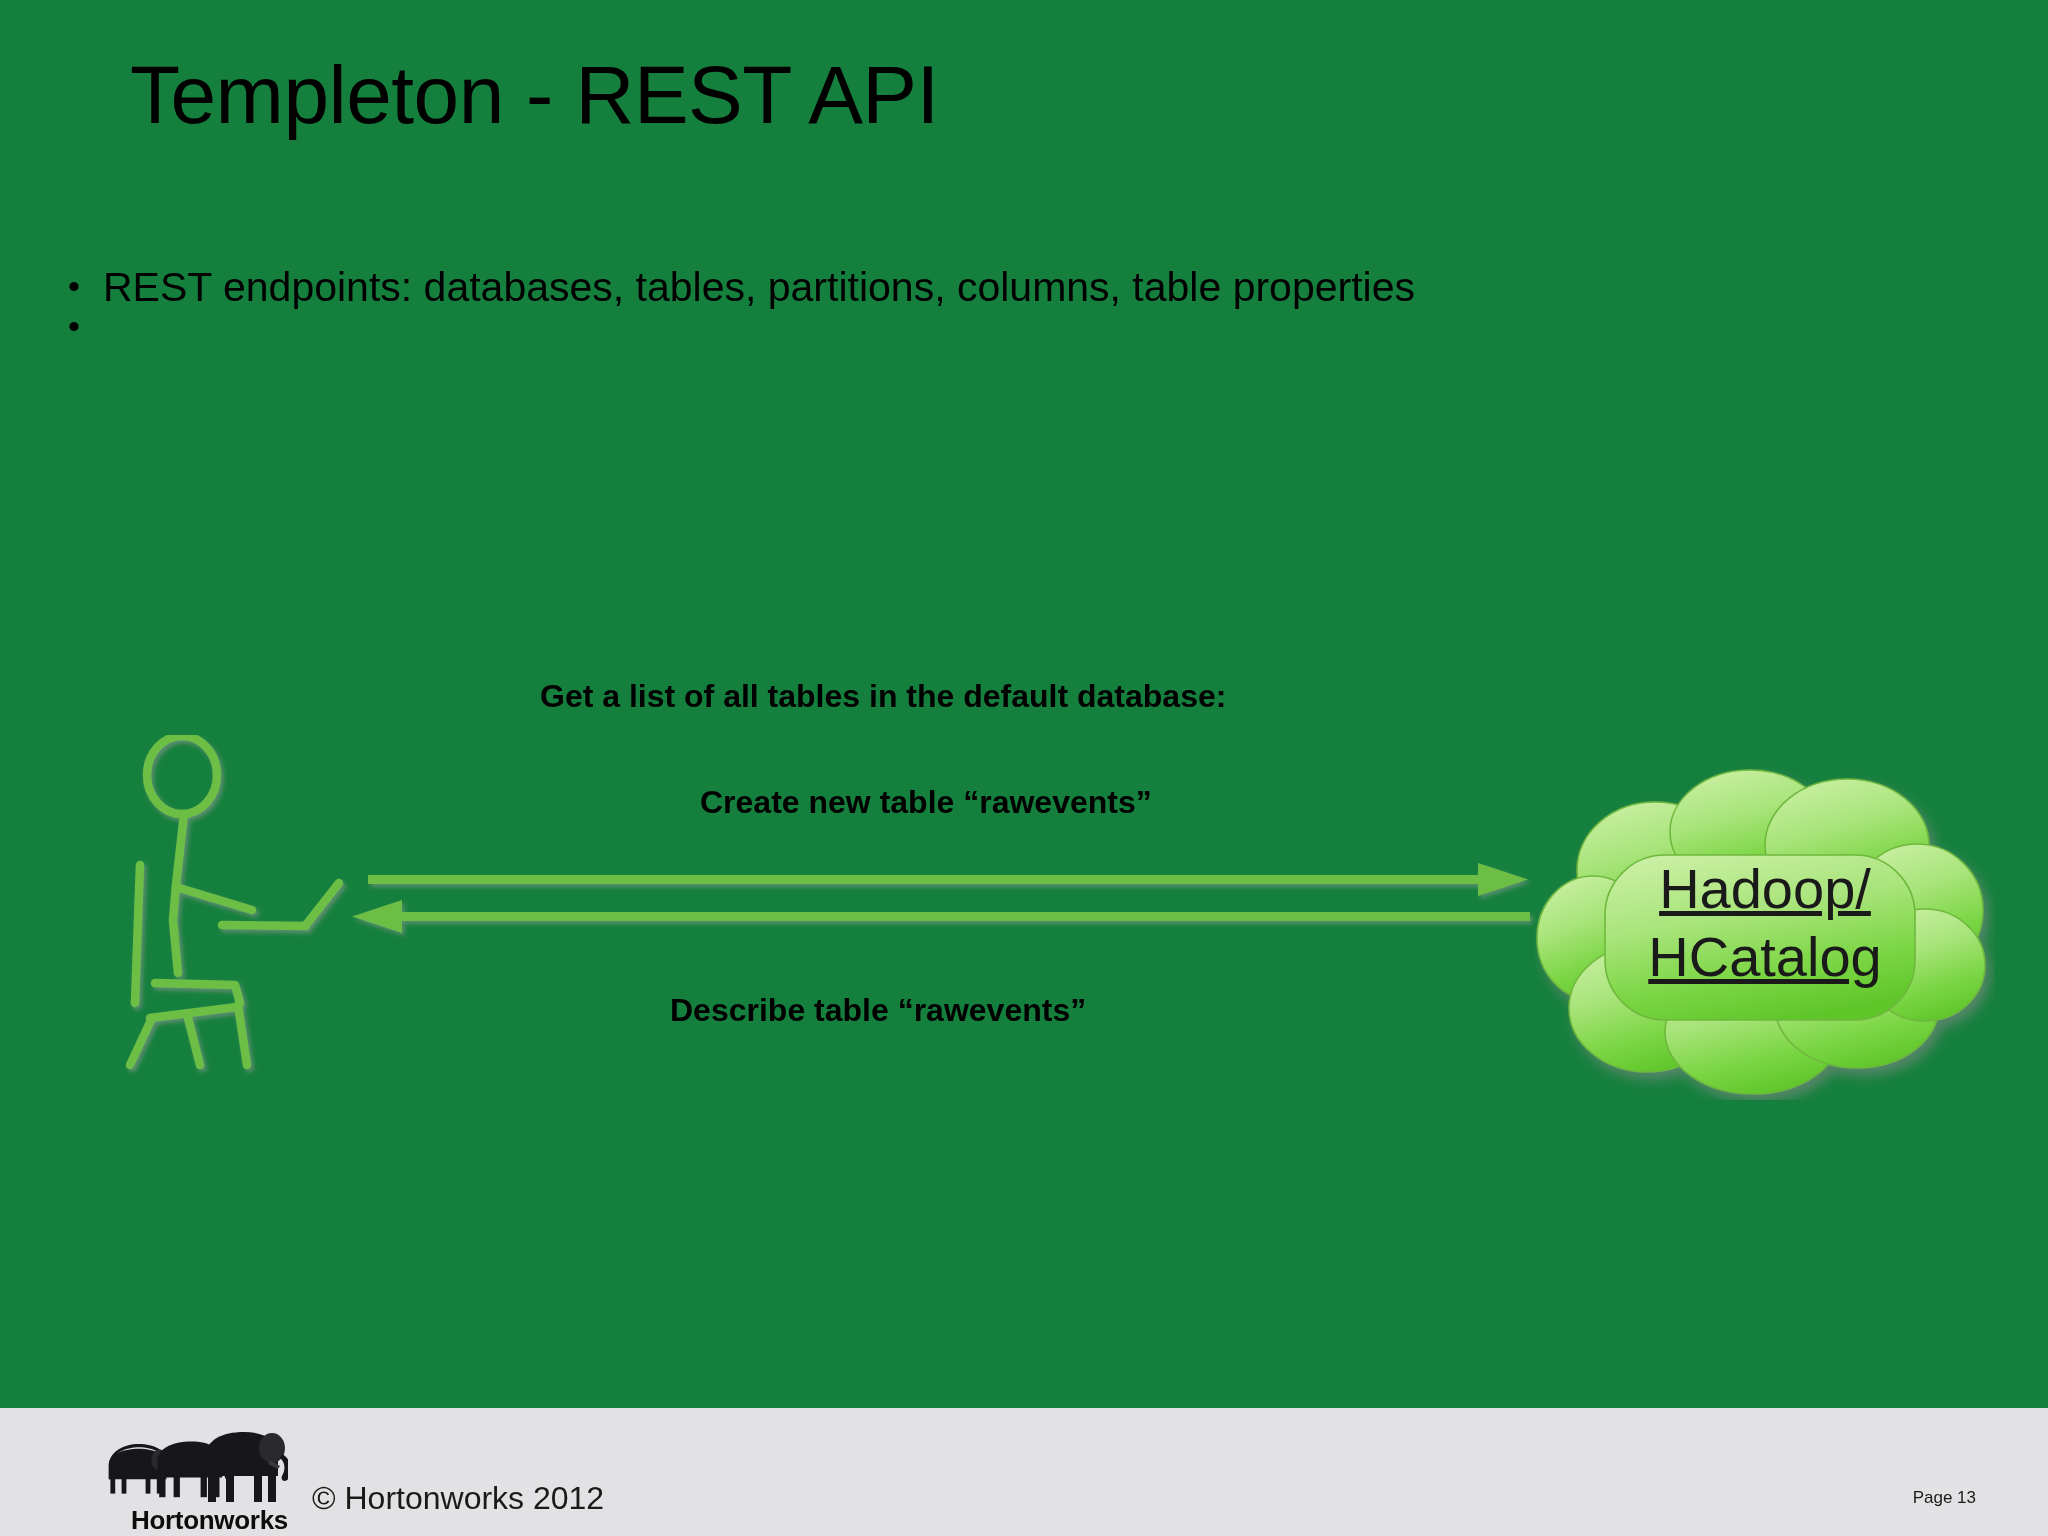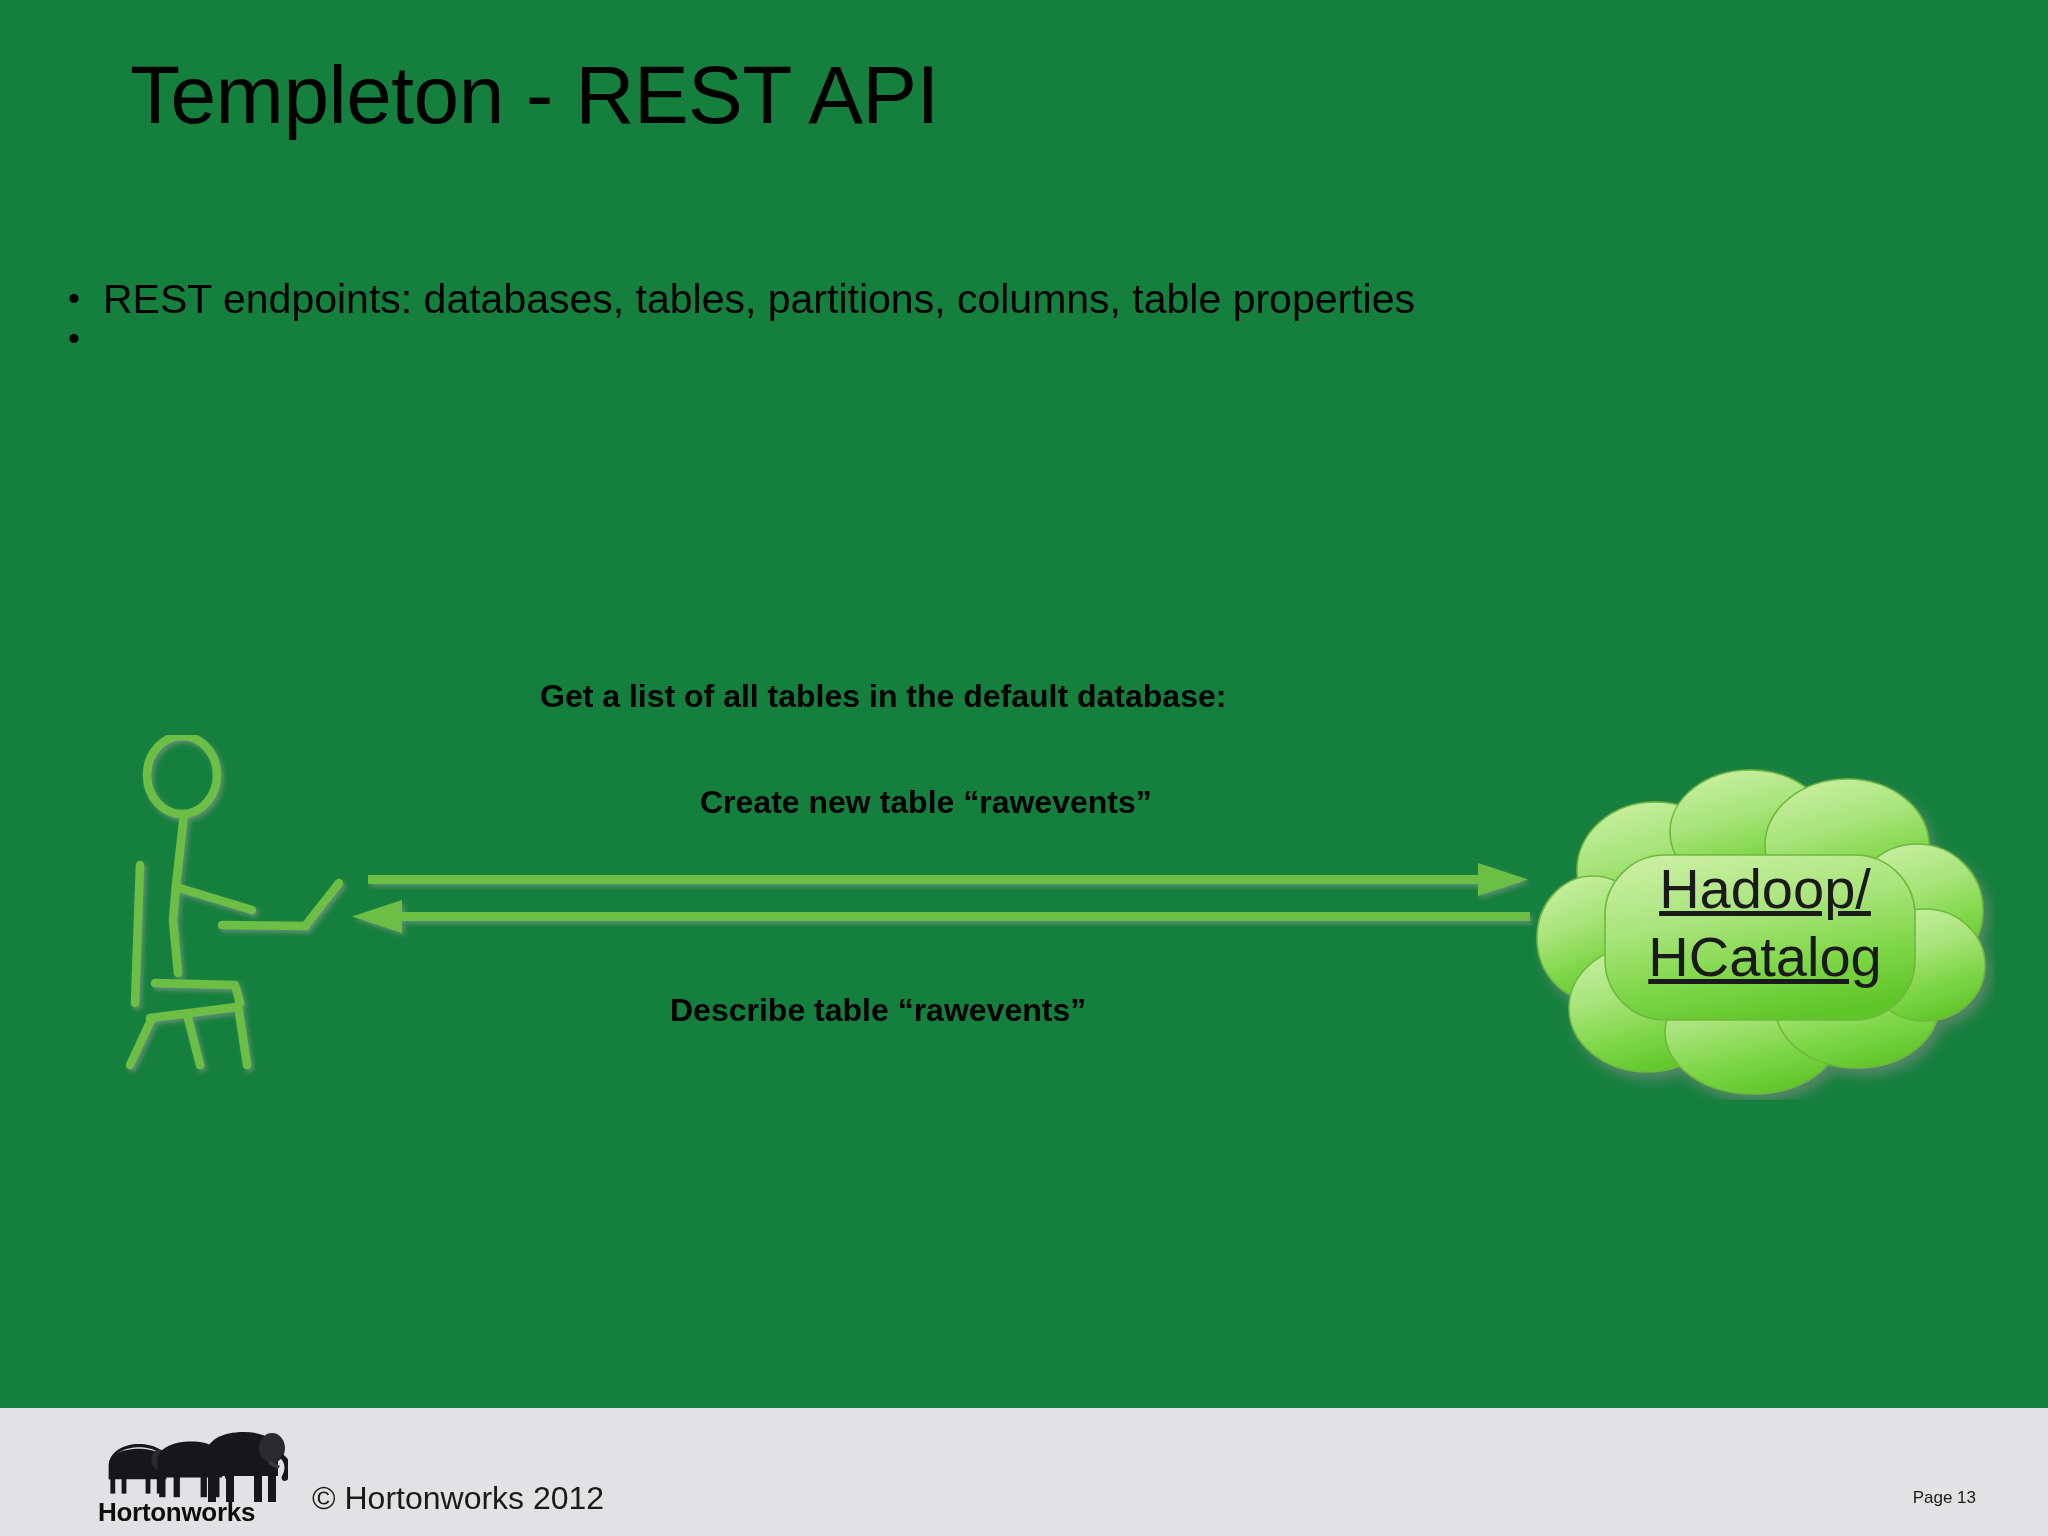--- a/index.html
+++ b/index.html
@@ -48,21 +48,21 @@
   }
   .bullet-marker {
     width: 58px;
     flex: 0 0 58px;
     text-align: center;
     font-size: 34px;
     line-height: 1;
     position: relative;
     top: -3px;
   }
-  .bullet-text { white-space: nowrap; margin-top: 12px; }
+  .bullet-text { white-space: nowrap; }
 
   
   #diagram {
     position: absolute;
     left: 0;
     top: 0;
     width: 2048px;
     height: 1536px;
     pointer-events: none;
   }
@@ -131,23 +131,23 @@
   #logo {
     position: absolute;
     left: 98px;
     bottom: 10px;
     width: 190px;
     height: 108px;
   }
   #logo-wordmark {
     position: absolute;
     left: 98px;
-    bottom: 8px;
+    bottom: 0;
     width: 190px;
-    text-align: left;
+    text-align: right;
     font-size: 26px;
     font-weight: bold;
     color: #0d0d0d;
     letter-spacing: -0.3px;
   }
   #copyright {
     position: absolute;
     left: 312px;
     top: 1480px;
     font-size: 32px;

